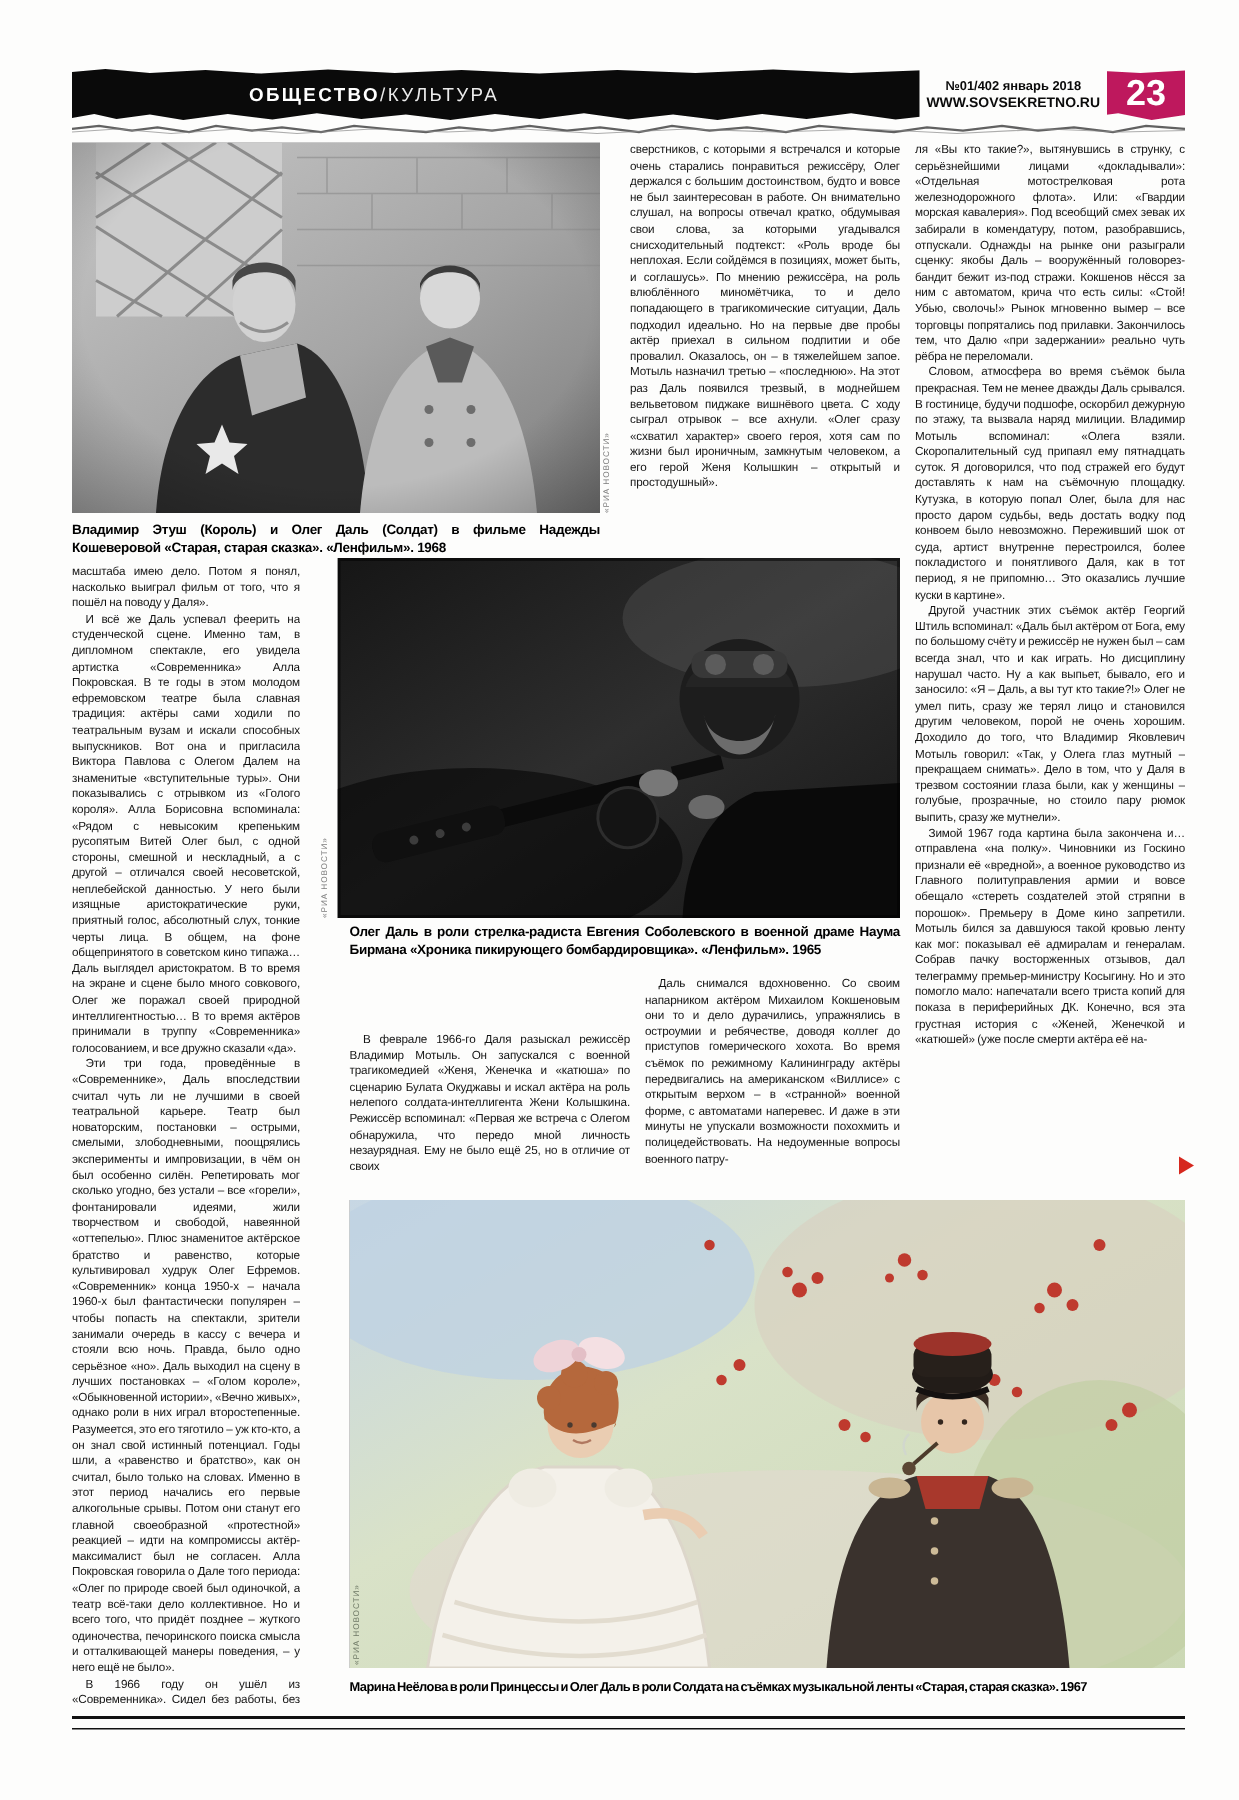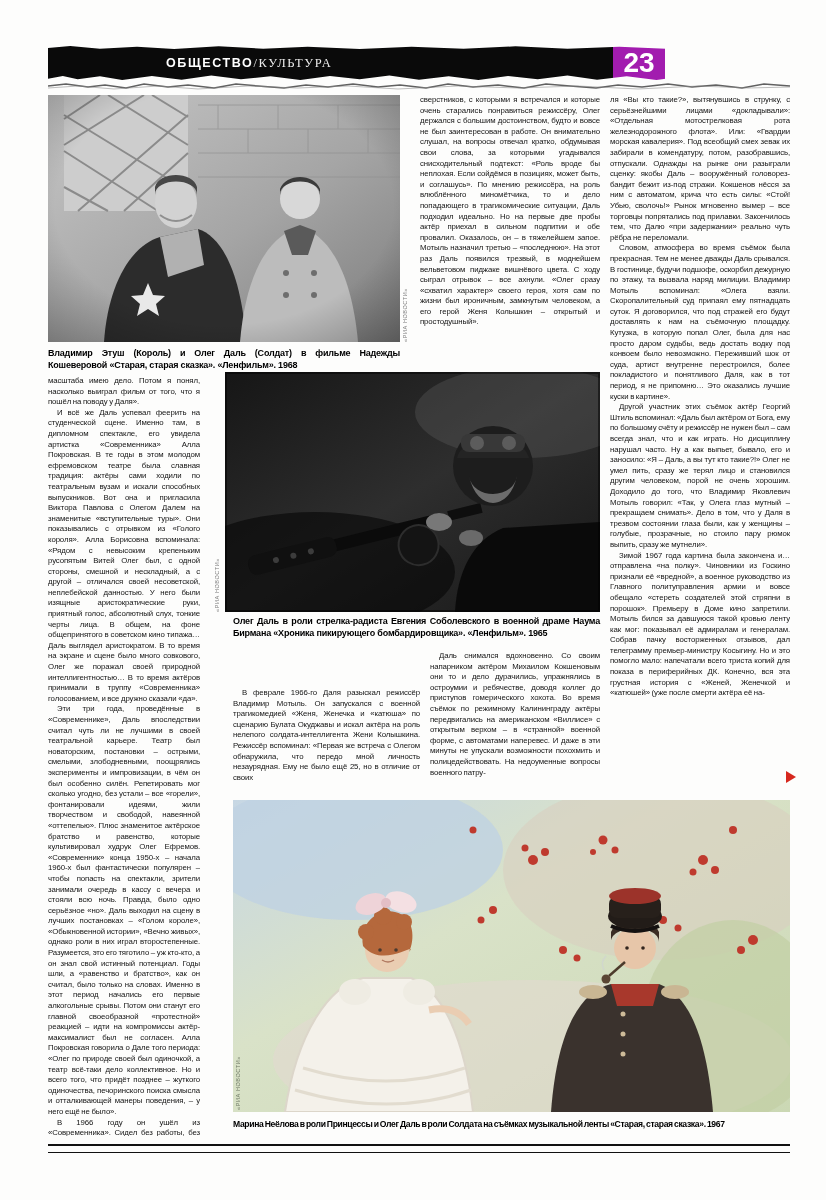--- a/index.html
+++ b/index.html
@@ -9,28 +9,28 @@
     font-family:"Liberation Sans","DejaVu Sans",sans-serif;color:#1a1a1a;
   }
   
   .bar{
     position:absolute;left:48px;top:46px;width:742px;height:34px;display:flex;
     clip-path:polygon(0% 6%,3% 0%,7% 8%,12% 2%,17% 9%,23% 1%,29% 8%,35% 2%,42% 9%,49% 2%,56% 8%,63% 1%,70% 8%,77% 2%,84% 9%,91% 2%,96% 8%,100% 3%,100% 90%,97% 100%,94% 87%,90% 98%,86% 88%,82% 100%,78% 89%,74% 99%,70% 87%,66% 98%,62% 88%,58% 100%,54% 89%,50% 99%,46% 87%,42% 98%,38% 88%,34% 100%,30% 89%,26% 98%,22% 87%,18% 99%,14% 88%,10% 100%,7% 89%,4% 98%,2% 88%,0% 96%);
   }
   .bar-black{position:relative;width:565px;background:#0a0a0a;display:flex;align-items:center;}
   .section{margin-left:118px;color:#fff;font-size:12.5px;letter-spacing:1.6px;white-space:nowrap;}
   .section b{font-weight:800;text-align:right;}
-  .section span{font-weight:400;opacity:.92;font-family:Liberation Serif, serif;}
+  .section span{font-weight:400;opacity:.92;}
   .masthead{position:absolute;right:6px;top:0;height:100%;display:flex;align-items:center;gap:3px;color:#fff;}
   .mast-word{font-weight:800;font-size:15px;letter-spacing:.4px;transform:scaleY(1.25);white-space:nowrap;}
   .mast-logo{width:26px;height:26px;display:block;}
   .bar-info{width:125px;background:#fdfdfc;color:#0a0a0a;display:flex;flex-direction:column;justify-content:center;align-items:center;line-height:1.25;}
   .bar-info .l1{font-size:8.6px;font-weight:700;white-space:nowrap;}
   .bar-info .l2{font-size:9.3px;font-weight:800;white-space:nowrap;}
-  .bar-num{width:52px;background:#a21caf;color:#fff;display:flex;align-items:center;justify-content:center;font-size:28px;font-weight:800;}
+  .bar-num{width:52px;background:#be185d;color:#fff;display:flex;align-items:center;justify-content:center;font-size:24px;font-weight:800;}
   .tear{position:absolute;left:48px;top:82px;width:742px;height:8px;}
   
   .photo{position:absolute;margin:0;padding:0;background:#999;overflow:hidden;}
   .photo svg{display:block;width:100%;height:100%;}
   #photo1{left:48px;top:95px;width:352px;height:247px;}
   #photo2{left:225px;top:372px;width:375px;height:240px;}
   #photo3{left:233px;top:800px;width:557px;height:312px;}
   .caption{position:absolute;font-weight:700;font-size:9px;line-height:11.5px;letter-spacing:-.2px;color:#000;text-align:justify;}
   #cap1{left:48px;top:348px;width:352px;}
   #cap2{left:233px;top:616px;width:367px;}
@@ -54,20 +54,24 @@
 </style>
 </head>
 <body>
 
 <div id="page">
 
   <header class="bar">
     <div class="bar-black">
       <div class="section"><b>ОБЩЕСТВО</b><span>/КУЛЬТУРА</span></div>
     </div>
+    <div class="bar-info">
+      <div class="l1">№01/402  январь 2018</div>
+      <div class="l2">WWW.SOVSEKRETNO.RU</div>
+    </div>
     <div class="bar-num">23</div>
   </header>
 
   <svg class="tear" viewBox="0 0 742 8" preserveAspectRatio="none">
     <path d="M0,4 L18,2 40,5 57,3 78,6 96,2 120,5 140,3 166,6 188,2 210,4 236,6 258,3 280,5 305,2 330,5 352,3 378,6 400,2 425,5 450,3 476,6 498,2 522,4 548,6 570,3 594,5 620,2 644,5 668,3 694,6 716,2 742,4" stroke="#3a3a3a" stroke-width="1.5" fill="none" opacity=".8"></path>
     <path d="M0,6 L30,4 66,7 110,4 150,7 200,4 250,6 300,4 350,7 410,4 470,6 530,4 590,7 650,4 700,6 742,5" stroke="#8a8a8a" stroke-width=".8" fill="none" opacity=".7"></path>
   </svg>
 
   <figure class="photo" id="photo1">
     <svg viewBox="0 0 352 247">

